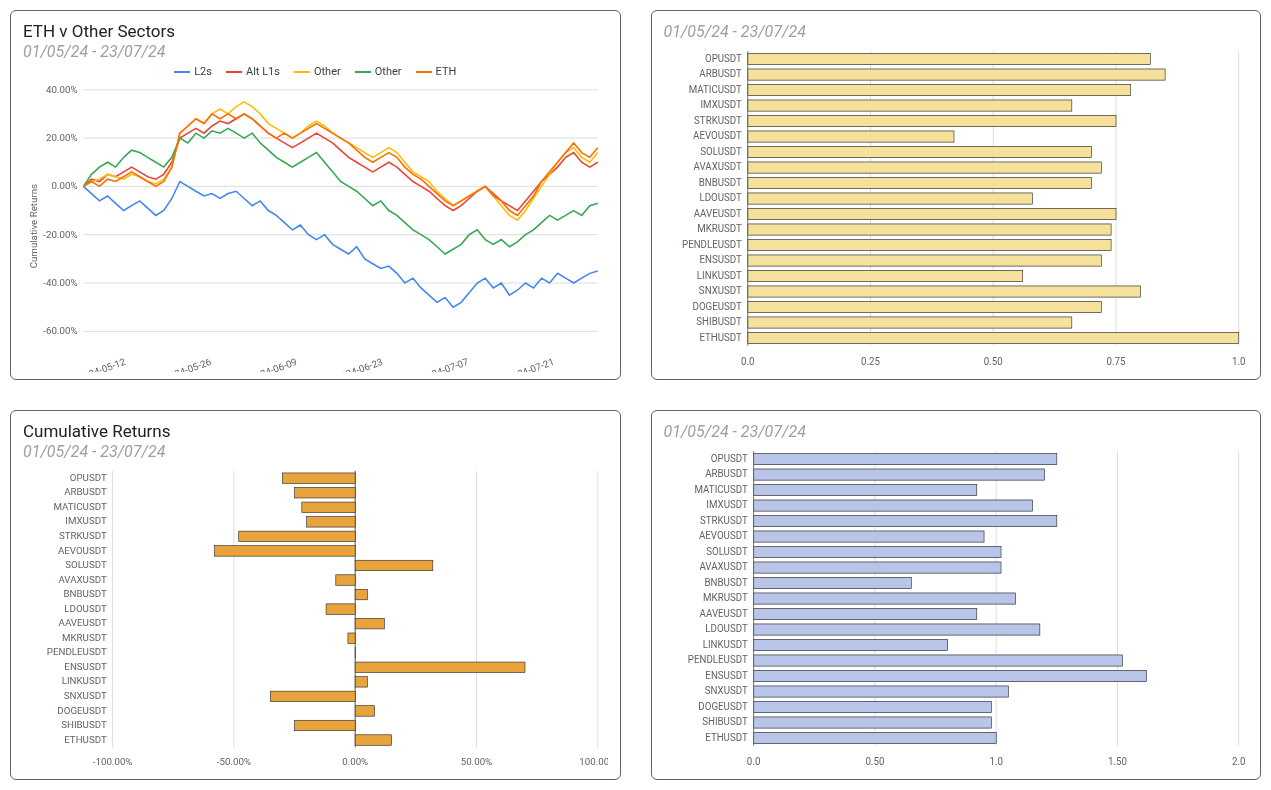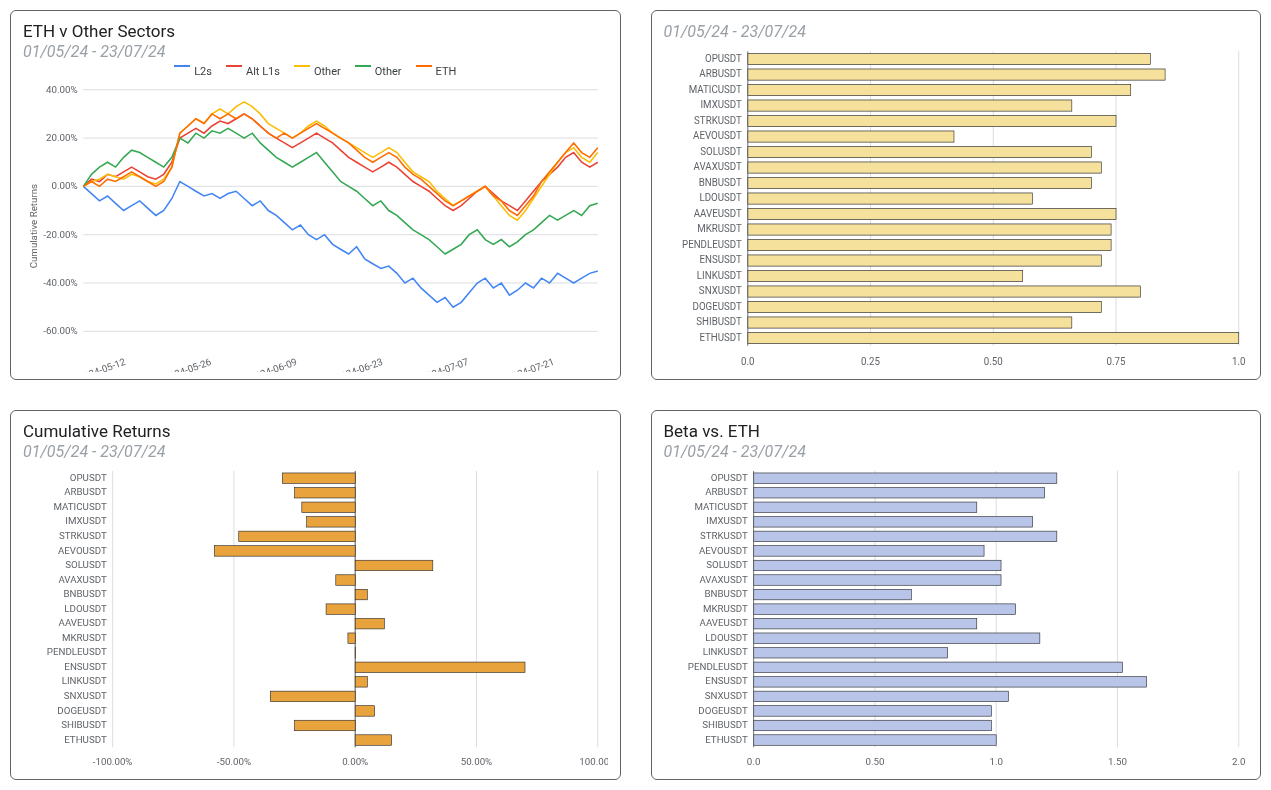--- a/index.html
+++ b/index.html
@@ -44,21 +44,21 @@
   }
   svg { display: block; }
   .legend {
     display: flex;
     gap: 14px;
     justify-content: center;
     font-size: 11px;
     color: #3c4043;
     margin-bottom: 2px;
   }
-  .legend-item { display: flex; align-items: flex-start; gap: 4px; }
+  .legend-item { display: flex; align-items: center; gap: 4px; }
   .swatch { width: 16px; height: 2px; }
   .grid-line { stroke: #dadce0; stroke-width: 1; }
   .bar-border { stroke: #202124; stroke-width: 0.6; }
 </style>
 </head>
 <body>
 
 <div class="grid">
 
   <div class="panel">
@@ -225,21 +225,20 @@
           <text x="86" y="251.81052631578945" text-anchor="end" font-size="10" fill="#5f6368">DOGEUSDT</text>
           <rect x="278.75" y="258.5894736842105" width="62.25" height="10.610526315789473" fill="#e8a33d" class="bar-border"></rect>
           <text x="86" y="266.54736842105257" text-anchor="end" font-size="10" fill="#5f6368">SHIBUSDT</text>
           <rect x="341" y="273.32631578947365" width="37.349999999999966" height="10.610526315789473" fill="#e8a33d" class="bar-border"></rect>
           <text x="86" y="281.28421052631575" text-anchor="end" font-size="10" fill="#5f6368">ETHUSDT</text>
         </svg>
     </div>
   </div>
 
   <div class="panel">
-    <div class="panel-title">Beta vs. ETH</div>
     <div class="panel-sub">01/05/24 - 23/07/24</div>
     <div class="chart-area">
       <svg id="svg-br" width="100%" height="100%" viewBox="0 0 600 310" preserveAspectRatio="none">
           <line x1="92" x2="92" y1="6" y2="286" class="grid-line"></line>
           <text x="92" y="304" text-anchor="middle" font-size="10" fill="#5f6368">0.0</text>
           <line x1="216.5" x2="216.5" y1="6" y2="286" class="grid-line"></line>
           <text x="216.5" y="304" text-anchor="middle" font-size="10" fill="#5f6368">0.50</text>
           <line x1="341" x2="341" y1="6" y2="286" class="grid-line"></line>
           <text x="341" y="304" text-anchor="middle" font-size="10" fill="#5f6368">1.0</text>
           <line x1="465.5" x2="465.5" y1="6" y2="286" class="grid-line"></line>

